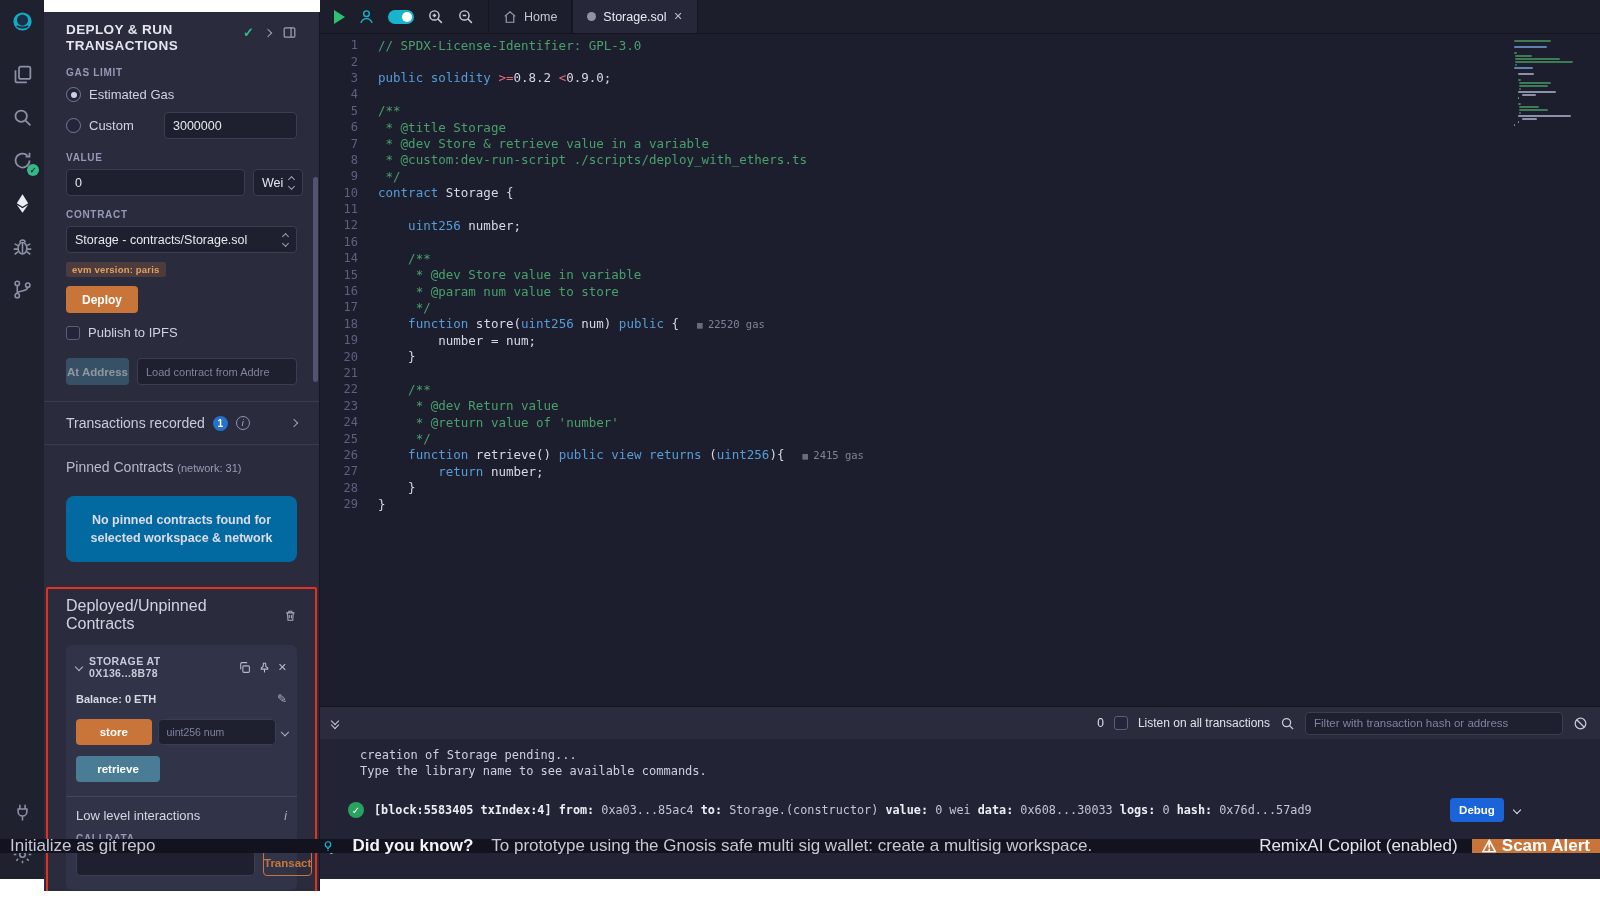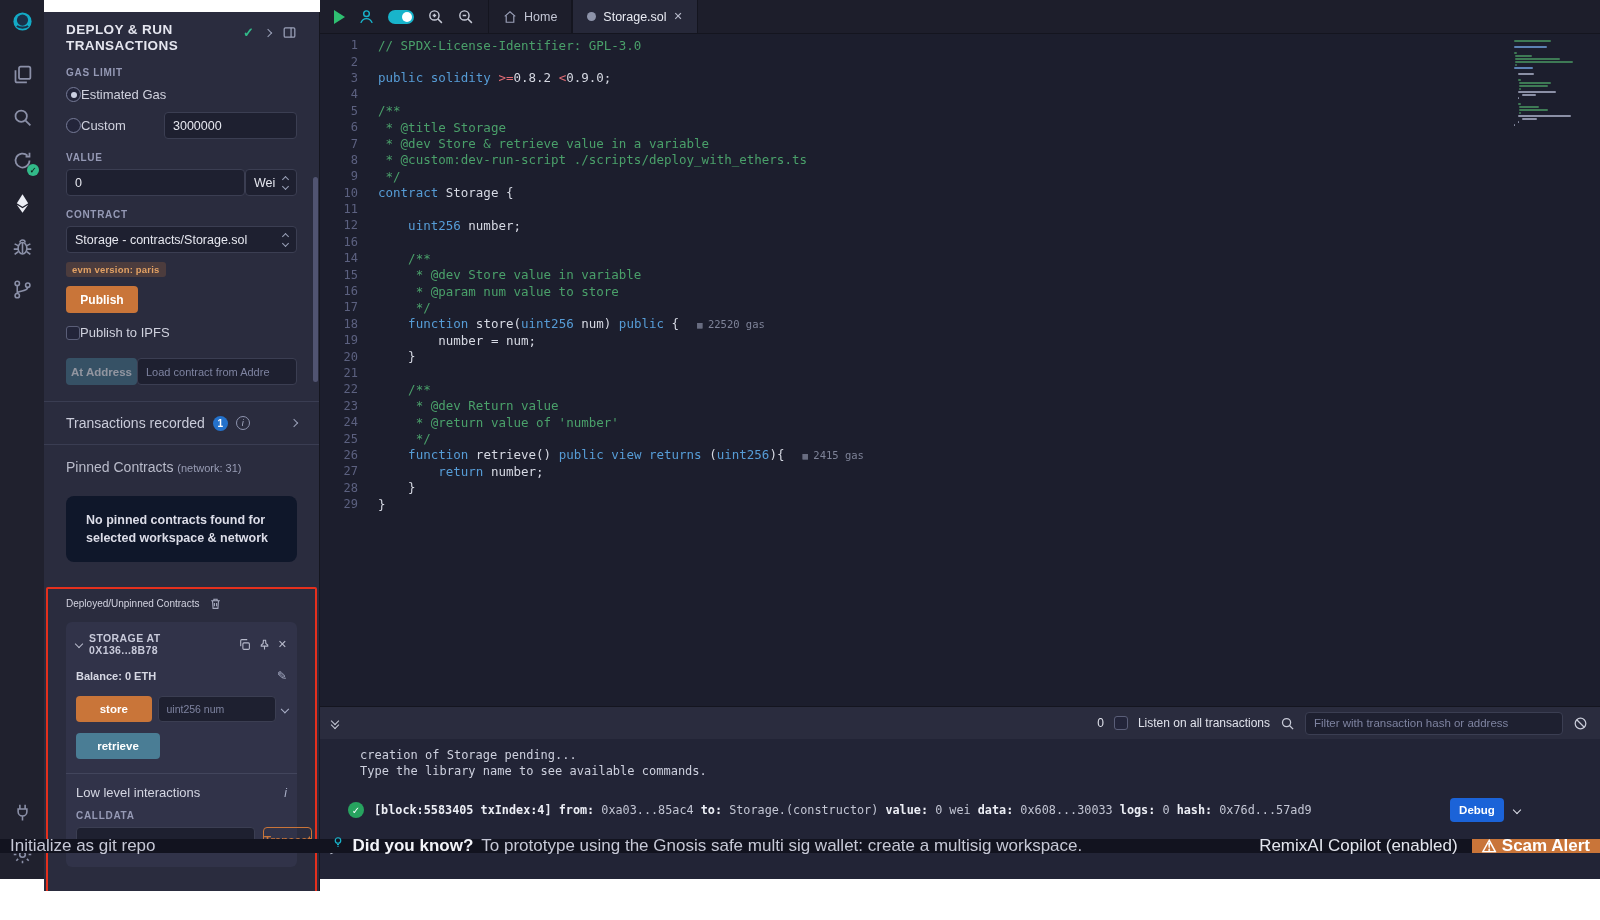--- a/index.html
+++ b/index.html
@@ -17,21 +17,21 @@
   .badge-check{position:absolute;right:-4px;bottom:-3px;width:12px;height:12px;border-radius:50%;background:#32ba89;color:#10241c;font-size:8px;font-weight:bold;display:flex;align-items:center;justify-content:center}
   .rail .bottom{display:flex;flex-direction:column;gap:16px;padding-bottom:12px}
 
   
   .panel{position:absolute;left:44px;top:12px;width:276px;height:879px;background:#2a2c3e;padding:10px 22px 0;overflow:hidden;border-right:1px solid #15161f}
   .panel-head{display:flex;align-items:flex-start;justify-content:space-between}
   .panel-title{font-size:13.5px;font-weight:700;letter-spacing:.4px;color:#e5e6ef;line-height:16px;width:150px}
   .head-icons{display:flex;align-items:center;gap:11px;padding-top:3px;color:#9aa0b8}
   .ok{color:#32ba89;font-size:13px;font-weight:bold}
   .lbl{font-size:10px;letter-spacing:.7px;color:#9599b5;font-weight:700;margin-top:13px}
-  .row{display:flex;align-items:center;}
+  .row{display:flex;align-items:center;gap:8px}
   .radio{width:15px;height:15px;border-radius:50%;border:1px solid #767b97;background:#23253a;display:inline-block;position:relative;flex:none}
   .radio.sel::after{content:"";position:absolute;inset:3.5px;border-radius:50%;background:#cbd0e2}
   .rlbl{font-size:13px;color:#d0d2de}
   .inp{background:#1e2030;border:1px solid #3b3e52;border-radius:4px;color:#e6e7ef;font-size:12.5px;height:27px;padding:0 8px;outline:none;font-family:"Liberation Sans",sans-serif}
   .sel-box{background:#1e2030;border:1px solid #3b3e52;border-radius:4px;color:#e6e7ef;font-size:12.5px;height:27px;display:flex;align-items:center;padding:0 8px;cursor:pointer}
   .sel-box .txt{flex:1;white-space:nowrap;overflow:hidden;text-overflow:ellipsis}
   .spin{display:flex;flex-direction:column;gap:2px;margin-left:6px}
   .spin i{width:5px;height:5px;border-right:1.4px solid #9aa0b8;border-bottom:1.4px solid #9aa0b8;display:block}
   .spin .u{transform:rotate(-135deg)} .spin .d{transform:rotate(45deg)}
   .chev{display:inline-block;width:6px;height:6px;border-right:1.6px solid currentColor;border-bottom:1.6px solid currentColor;transform:rotate(45deg)}
@@ -41,23 +41,23 @@
   .btn-deploy{display:block;margin-top:9px;width:72px;height:27px;background:#c97539;color:#fff;font-size:12px}
   .cb{width:14px;height:14px;border:1px solid #5a5e78;border-radius:3px;background:#23253a;display:inline-block;flex:none;cursor:pointer}
   .btn-ataddr{width:92px;height:27px;background:#3f6b80;color:#d7dce2;font-size:11.5px;opacity:.6}
   .divider{height:1px;background:#3a3d52;margin:16px -22px 0}
   .tr-row{display:flex;align-items:center;gap:8px;padding:13px 0;color:#c9cbd9}
   .tr-row .t{font-size:14px}
   .count-badge{width:15px;height:15px;border-radius:50%;background:#2472cc;color:#fff;font-size:10px;font-weight:700;display:flex;align-items:center;justify-content:center}
   .info{width:14px;height:14px;border:1px solid #8f95b0;border-radius:50%;font-size:9px;font-style:italic;display:inline-flex;align-items:center;justify-content:center;color:#aab0c8}
   .sec-title{font-size:14px;color:#b9bbca;margin-top:14px}
   .sec-title .small{font-size:11px;color:#989cb4}
-  .empty-box{margin-top:21px;background:#0f172a;border-radius:8px;padding:15px 20px;font-size:12.5px;line-height:1.45;color:#dcdde8;font-weight:600}
+  .empty-box{margin-top:21px;background:#0369a1;border-radius:8px;padding:15px 20px;text-align:center;font-size:12.5px;line-height:1.45;color:#dcdde8;font-weight:600}
   .annotated{border:2px solid #e5301d;border-radius:2px;margin:25px -20px 0;padding:8px 18px 26px}
-  .dep-title{display:flex;align-items:center;gap:10px;font-size:10px;color:#d2d3e0}
+  .dep-title{display:flex;align-items:center;gap:10px;font-size:16px;color:#d2d3e0}
   .dep-title svg{width:13px;height:13px;color:#a6aabf;cursor:pointer}
   .card{margin-top:12px;background:#313349;border-radius:6px;padding:10px 10px 14px}
   .card-head{display:flex;align-items:center;gap:7px;color:#b7bacb}
   .card-head .name{font-size:10.5px;font-weight:700;letter-spacing:.4px;color:#c8cada;flex:1}
   .card-head svg{width:13px;height:13px;cursor:pointer}
   .x{font-size:11px;color:#b7bacb;cursor:pointer}
   .bal-row{display:flex;align-items:center;margin-top:13px}
   .bal{font-size:11px;font-weight:700;color:#d6d8e4;flex:1}
   .edit{font-size:12px;color:#aab0c8;cursor:pointer}
   .fn-row{display:flex;align-items:center;gap:6px;margin-top:13px}
@@ -109,21 +109,21 @@
   .tx-check{width:16px;height:16px;border-radius:50%;background:#27a35f;color:#fff;font-size:10px;display:flex;align-items:center;justify-content:center;flex:none;font-family:"Liberation Sans",sans-serif}
   .tx-text{flex:1;font-size:11.8px;color:#c3c6d4;line-height:15px}
   .txb{font-weight:700;color:#eceef5}
   .btn-debug{width:54px;height:24px;background:#1b63d8;color:#fff;font-size:11.5px}
   .tx-chev{color:#dfe1ea;cursor:pointer}
   .prompt{padding-left:10px;margin-top:18px}
 
   
   .statusbar{position:absolute;left:0;top:839px;width:1600px;height:14px;background:#12131f;display:flex;align-items:center;font-size:17px;color:#c6c8d6}
   .sb-left{padding-left:10px;cursor:pointer}
-  .sb-center{margin:0 auto;display:flex;gap:8px}
+  .sb-center{margin:0 auto;display:flex;align-items:center;gap:18px}
   .sb-center b{color:#f2f3f8}
   .sb-center svg{width:12px;height:12px}
   .sb-right{display:flex;align-items:center;height:100%}
   .copilot{margin-right:14px;cursor:pointer;color:#e3e5ee}
   .scam{height:100%;display:flex;align-items:center;gap:5px;background:#c97539;color:#fff;font-weight:700;padding:0 10px;cursor:pointer}
 </style>
 </head>
 <body>
 
 <div id="root">
@@ -230,21 +230,21 @@
     <div class="lbl">CONTRACT</div>
     <div class="sel-box" style="margin-top:6px">
       <span class="txt">Storage - contracts/Storage.sol</span>
       <span class="spin">
           <i class="u"></i>
           <i class="d"></i>
         </span>
     </div>
     <span class="evm-badge">evm version: paris</span>
 
-    <button class="btn btn-deploy">Publish</button>
+    <button class="btn btn-deploy">Deploy</button>
 
     <div class="row" style="margin-top:12px">
       <span class="cb"></span>
       <span class="rlbl">Publish to IPFS</span>
     </div>
 
     <div class="row" style="margin-top:18px">
       <button class="btn btn-ataddr">At Address</button>
       <input class="inp" style="flex: 1 1 0%; font-size: 11px;" placeholder="Load contract from Addre">
     </div>

